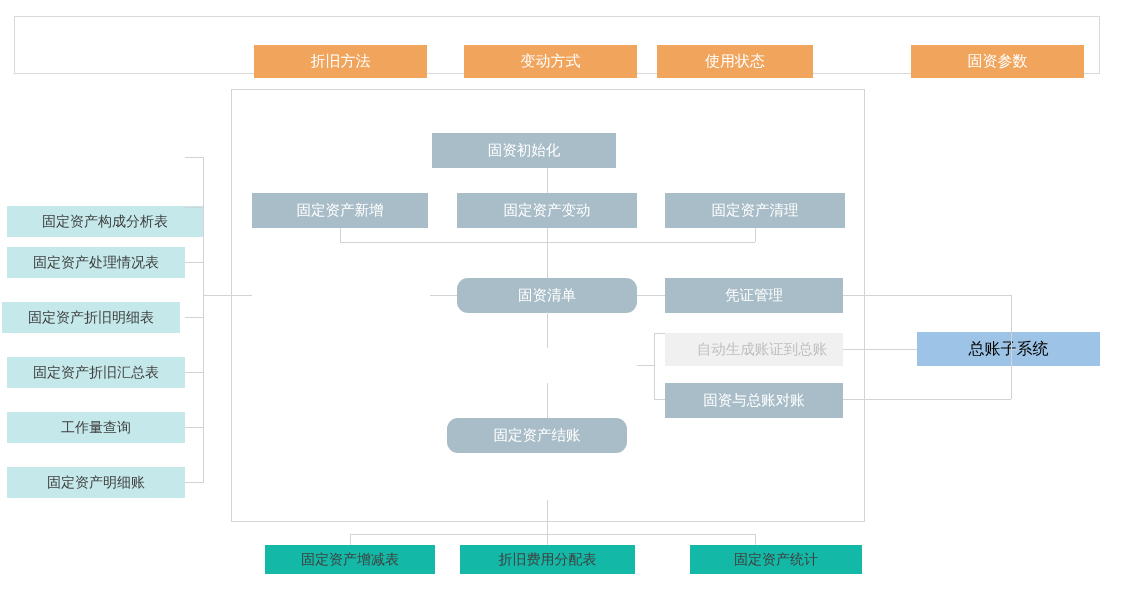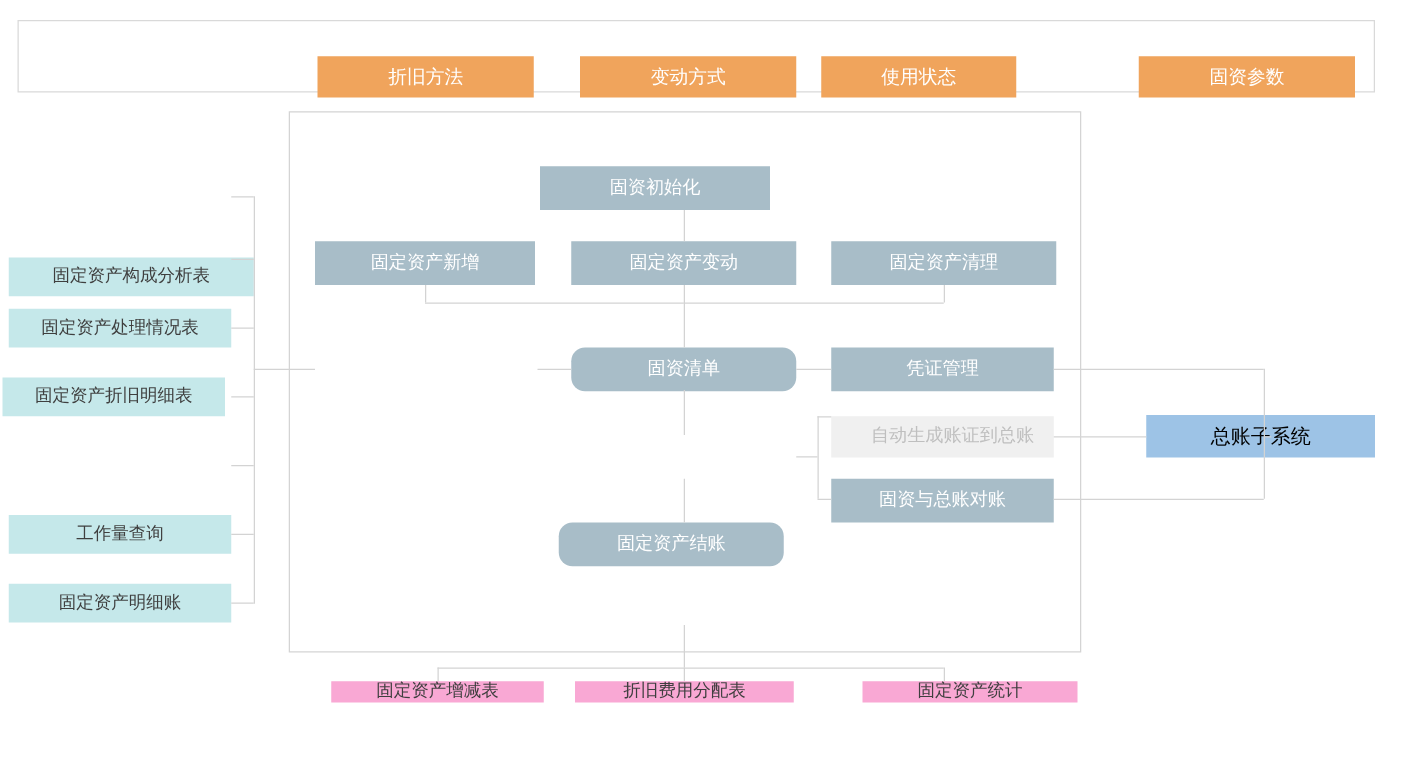--- a/index.html
+++ b/index.html
@@ -69,24 +69,24 @@
   }
   
   .report {
     background: #C5E8EA;
     color: #3F3F3F;
     font-size: 14px;
     height: 31px;
   }
   
   .green {
-    background: #f9a8d4;
+    background: #14b8a6;
     color: #3F3F3F;
     font-size: 14px;
-    height: 17px;
+    height: 29px;
     text-align: center;
   }
   
   .subsystem {
     background: #9DC3E6;
     color: #000000;
     font-size: 16px;
     height: 34px;
   }
 
@@ -120,20 +120,21 @@
     <div class="node param-btn" style="left:449px;width:173px;">变动方式</div>
     <div class="node param-btn" style="left:642px;width:156px;">使用状态</div>
     <div class="node param-btn" style="left:896px;width:173px;">固资参数</div>
   </div>
 
   <div class="region"></div>
 
   <div class="node report" style="left:7px;top:192px;width:196px;margin-top:14px;">固定资产构成分析表</div>
   <div class="node report" style="left:7px;top:247px;width:178px;">固定资产处理情况表</div>
   <div class="node report" style="left:2px;top:302px;width:178px;">固定资产折旧明细表</div>
+  <div class="node report" style="left:7px;top:357px;width:178px;">固定资产折旧汇总表</div>
   <div class="node report" style="left:7px;top:412px;width:178px;">工作量查询</div>
   <div class="node report" style="left:7px;top:467px;width:178px;">固定资产明细账</div>
 
   <div class="conn v" style="left:203px;top:157px;height:326px;"></div>
   <div class="conn h" style="left:185px;top:157px;width:18px;"></div>
   <div class="conn h" style="left:185px;top:207px;width:18px;"></div>
   <div class="conn h" style="left:185px;top:262px;width:18px;"></div>
   <div class="conn h" style="left:185px;top:317px;width:18px;"></div>
   <div class="conn h" style="left:185px;top:372px;width:18px;"></div>
   <div class="conn h" style="left:185px;top:427px;width:18px;"></div>

